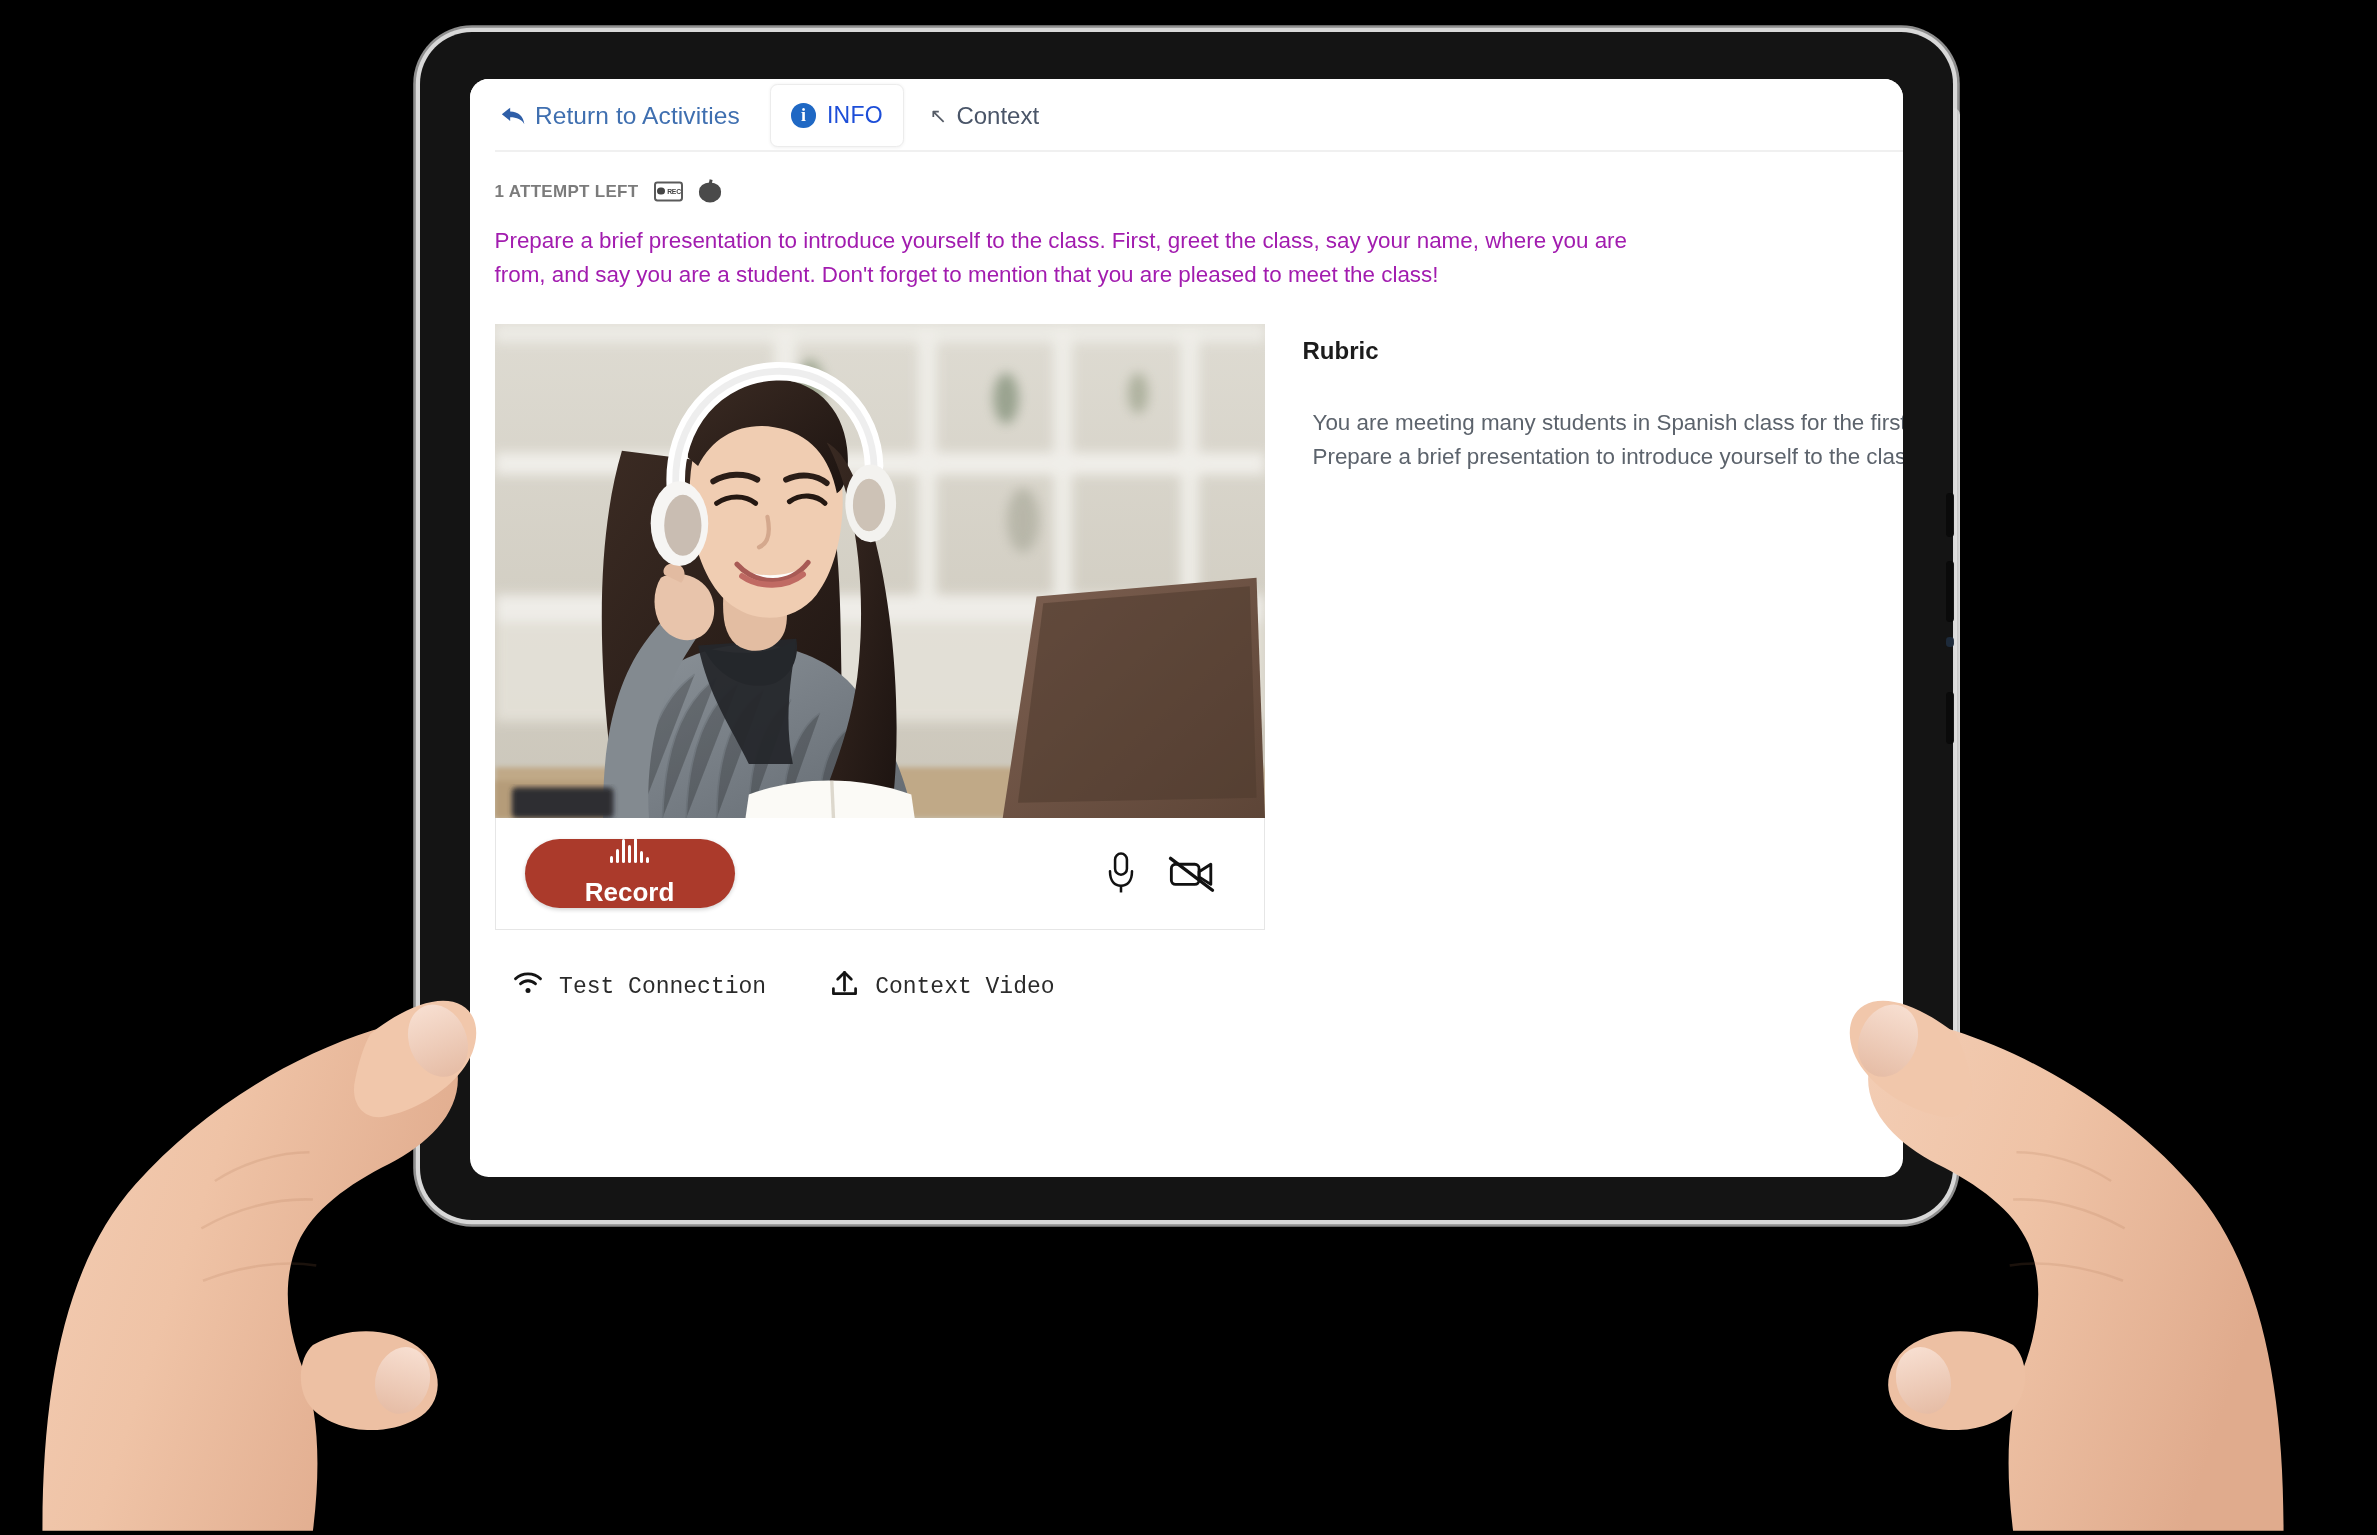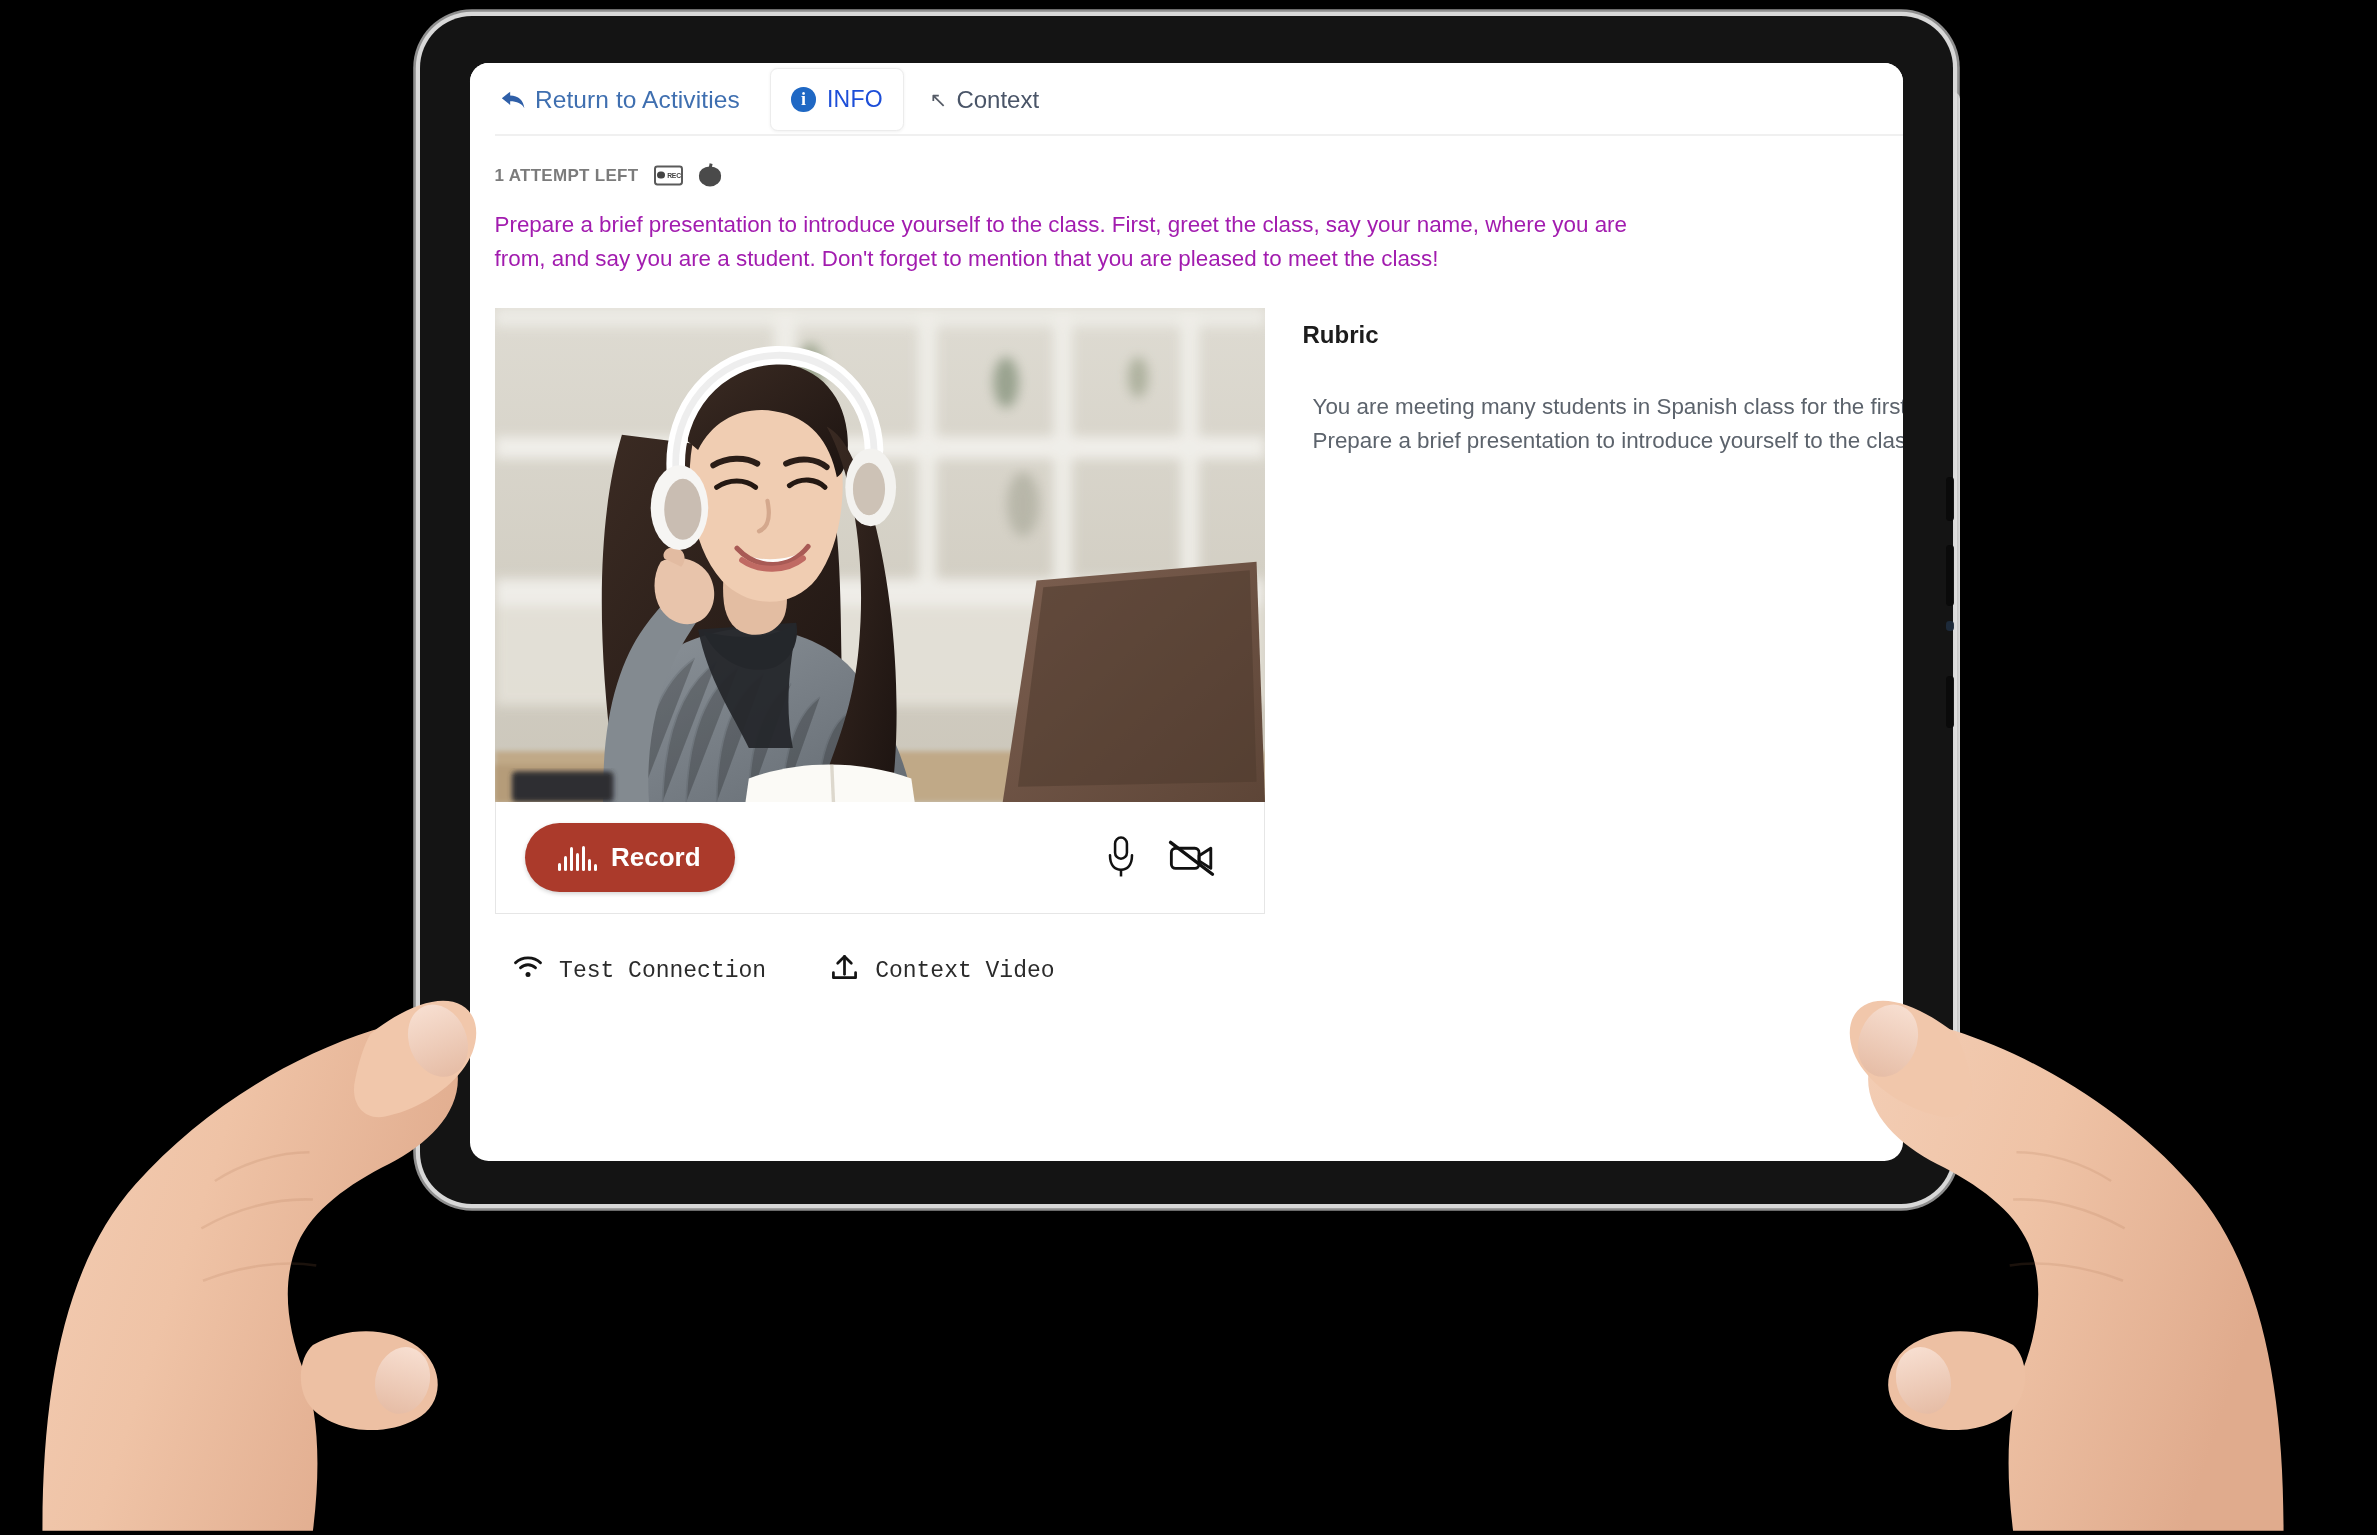--- a/index.html
+++ b/index.html
@@ -14,21 +14,21 @@
     position: relative;
     overflow: hidden;
     font-family: "Liberation Sans", sans-serif;
     -webkit-font-smoothing: antialiased;
   }
 
   
   #tablet-device {
     position: absolute;
     left: 420px;
-    top: 16px;
+    top: 32px;
     width: 1533px;
     height: 1188px;
     border-radius: 52px;
     background: #141414;
     box-shadow:
       0 0 0 4.2px #d8d8d8,
       0 0 0 6.8px #8e8e8e,
       29px 25px 51px rgba(0,0,0,0.85);
     z-index: 5;
   }
@@ -267,20 +267,21 @@
     font-size: 26px;
     font-weight: bold;
     font-family: "Liberation Sans", sans-serif;
     display: flex;
     align-items: center;
     justify-content: center;
     gap: 13.5px;
     cursor: pointer;
     padding: 0 32px;
     box-shadow: 0 1.7px 4.2px rgba(0,0,0,0.18);
+    flex-direction: column;
   }
   #record-waveform-icon { display: flex; align-items: flex-end; gap: 3px; height: 27px; }
   #record-waveform-icon i {
     display: block;
     width: 3px;
     background: #ffffff;
     border-radius: 1.7px;
   }
   #recorder-controls .control-spacer { flex: 1; }
   .device-toggle {

